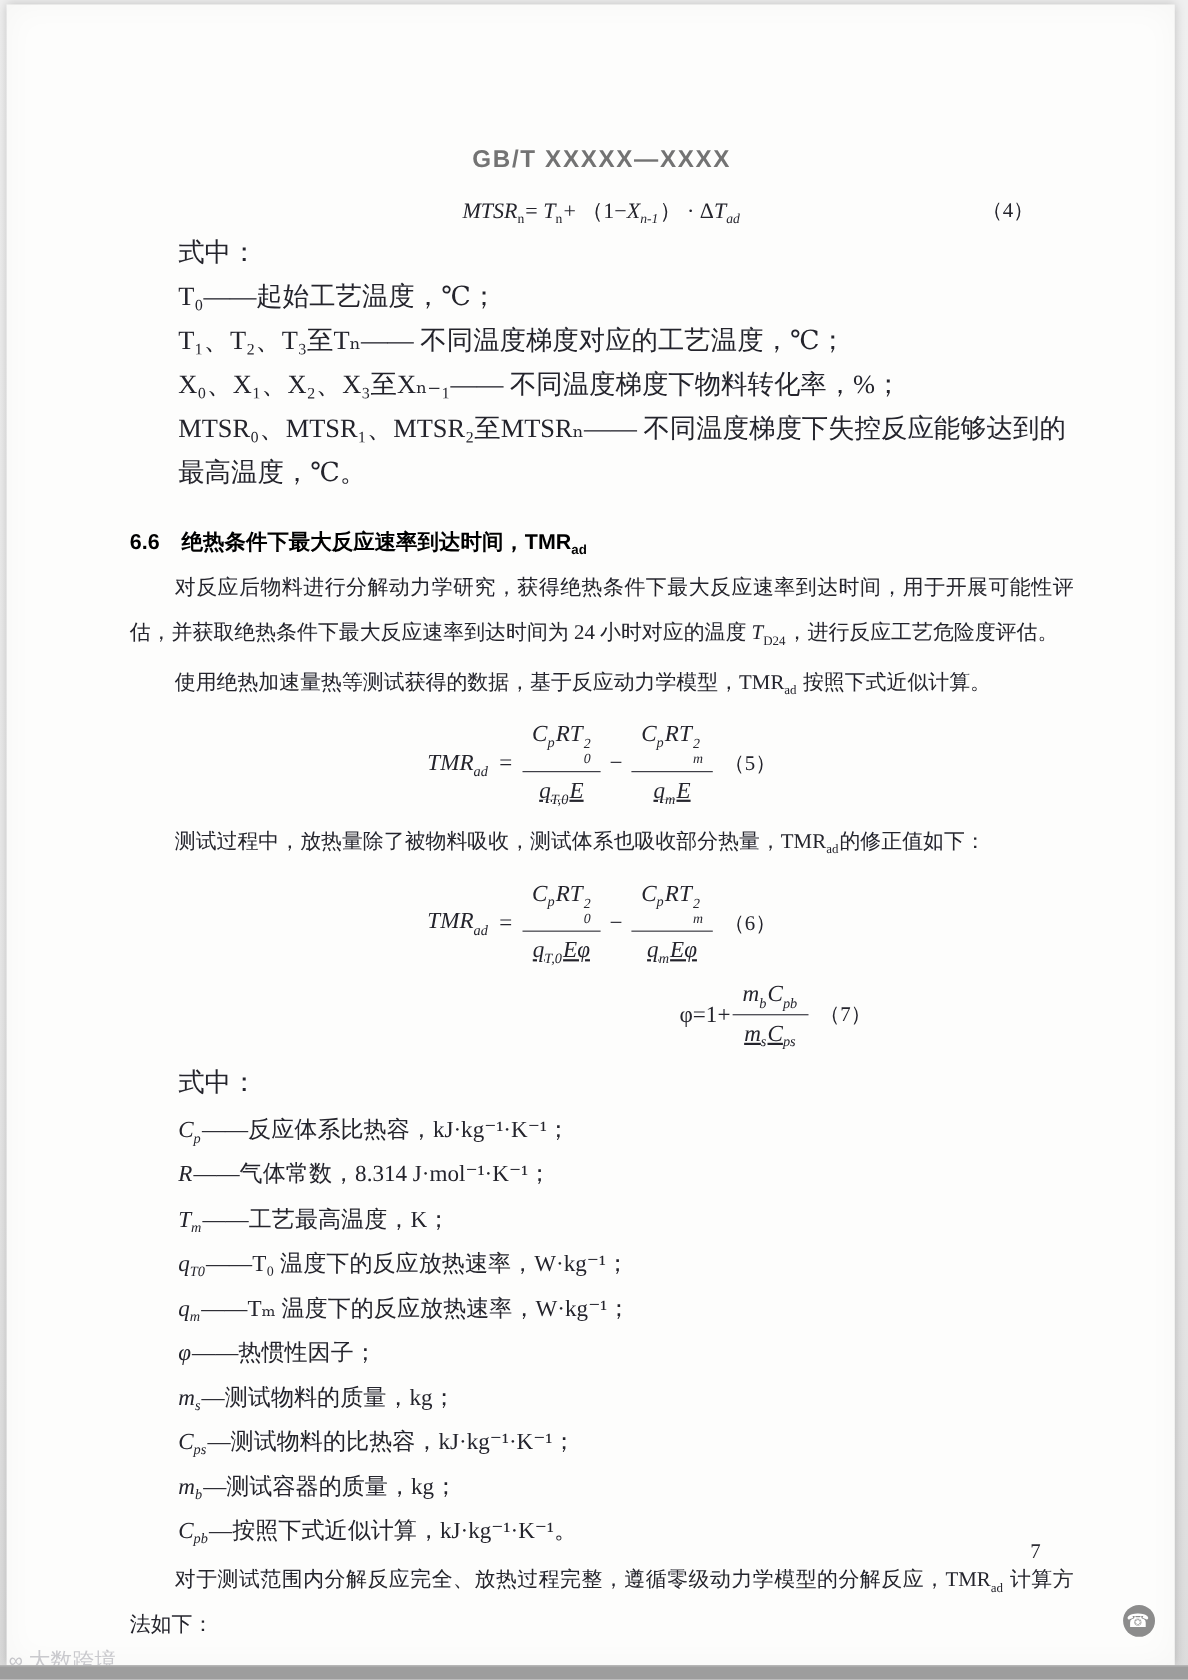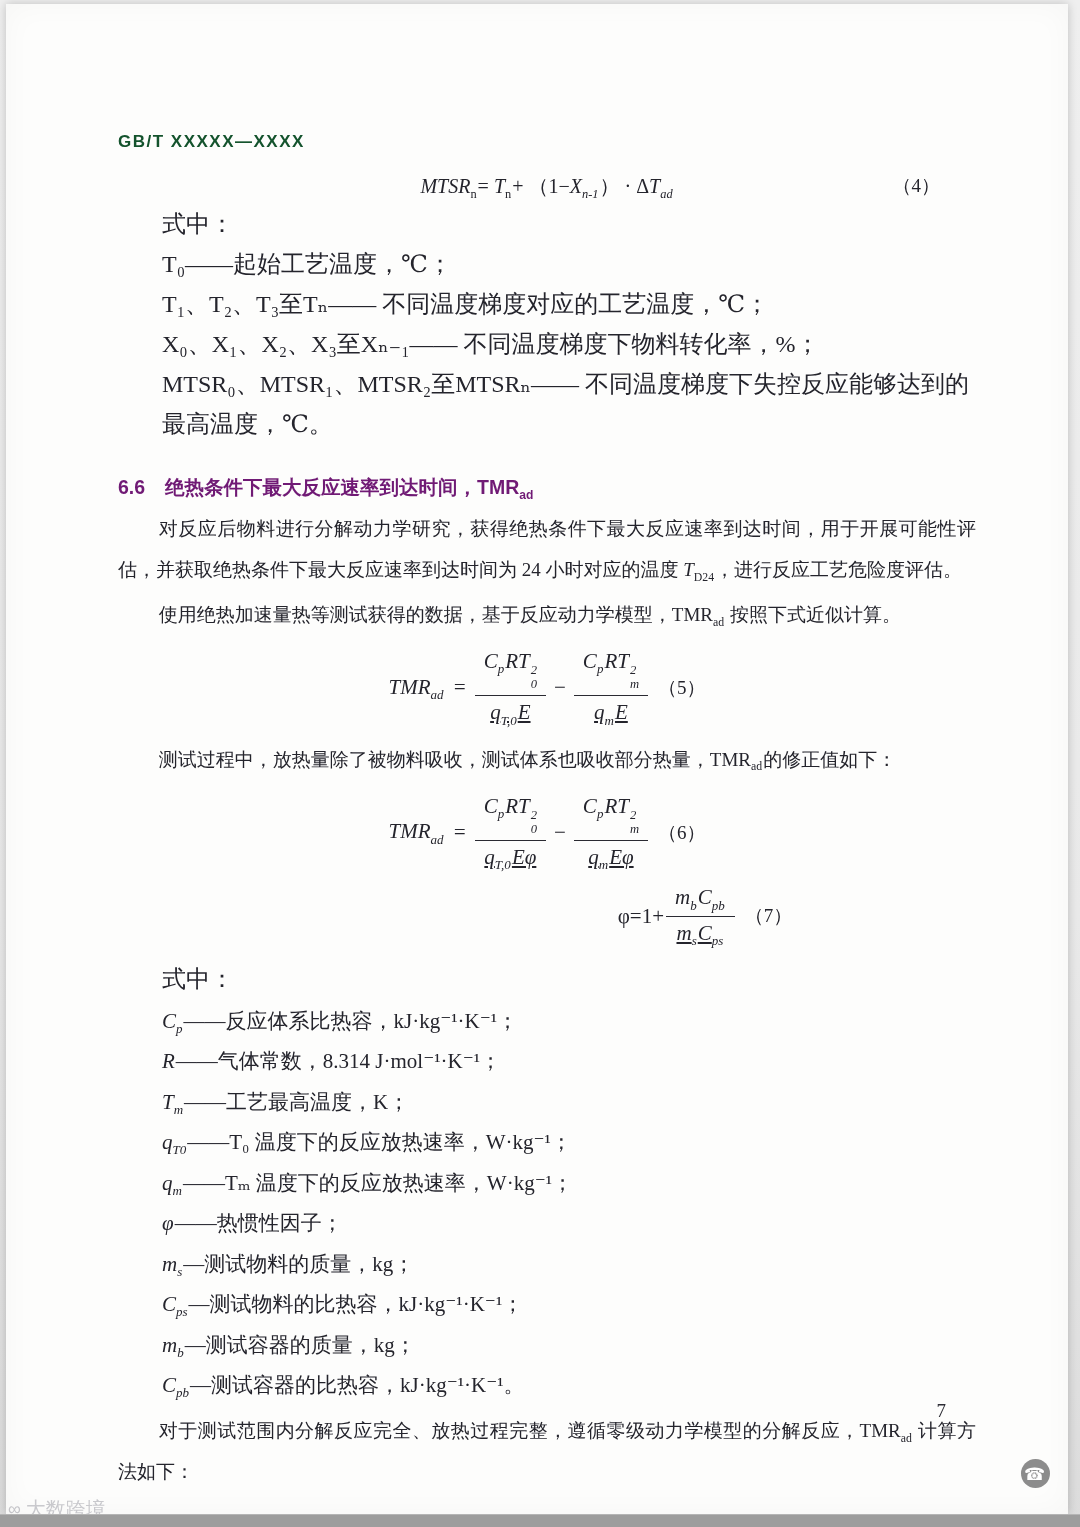--- a/index.html
+++ b/index.html
@@ -18,23 +18,23 @@
     box-shadow:0 0 9px rgba(0,0,0,0.20), inset 0 0 30px rgba(0,0,0,0.03);
     padding:128px 92px 0 112px;
     color:#24242c;
   }
   .bottom-band {
     position:absolute; left:0; right:0; bottom:0; height:13px;
     background:#9d9d9d; border-top:1px solid #b5b5b5;
   }
 
   .doc-code {
-    text-align:left;
+    text-align:center;
     font-family:"Liberation Sans","DejaVu Sans",sans-serif;
-    font-weight:700; font-size:17px; letter-spacing:1.5px; color:#14532d;
+    font-weight:700; font-size:22px; letter-spacing:1.5px; color:#737373;
   }
 
   
   i { font-style:italic; }
   sub { font-size:0.62em; line-height:1; margin-right:1px; }
   .op { font-style:normal; }
   .f-no { font-style:normal; font-size:19px; margin-left:10px; }
 
   .f4-row { position:relative; margin-top:16px; height:36px; font-size:20px; line-height:36px; }
   .f4-center { position:absolute; left:0; right:0; text-align:center; }
@@ -54,21 +54,21 @@
     font-size:0.60em; line-height:1.08; vertical-align:-0.50em; margin-left:1px;
   }
   .f7 { transform:translateX(158px); }
   .f7 .lead { font-style:normal; margin-right:2px; }
 
   
   .line { font-size:24px; line-height:40px; }
   .indent { padding-left:44px; }
   .section-head {
     margin-top:26px; font-size:19.5px; font-weight:700;
-    font-family:"Liberation Sans","DejaVu Sans",sans-serif; color:#701a75;
+    font-family:"Liberation Sans","DejaVu Sans",sans-serif; color:#000000;
     line-height:34px;
   }
   .section-head .num { margin-right:20px; }
   .para {
     font-size:19px; line-height:41px; text-indent:2.15em; text-align:justify;
     margin-top:4px;
   }
   .defs { margin-top:2px; }
   .def-line { font-size:21px; line-height:40.5px; padding-left:44px; }
 
@@ -177,21 +177,21 @@
     <div class="defs">
       <div class="def-line"><i>C</i><sub><i>p</i></sub><span>——</span><span>反应体系比热容，kJ·kg⁻¹·K⁻¹；</span></div>
       <div class="def-line"><i>R</i><sub><i></i></sub><span>——</span><span>气体常数，8.314 J·mol⁻¹·K⁻¹；</span></div>
       <div class="def-line"><i>T</i><sub><i>m</i></sub><span>——</span><span>工艺最高温度，K；</span></div>
       <div class="def-line"><i>q</i><sub><i>T0</i></sub><span>——</span><span>T₀ 温度下的反应放热速率，W·kg⁻¹；</span></div>
       <div class="def-line"><i>q</i><sub><i>m</i></sub><span>——</span><span>Tₘ 温度下的反应放热速率，W·kg⁻¹；</span></div>
       <div class="def-line"><i>φ</i><sub><i></i></sub><span>——</span><span>热惯性因子；</span></div>
       <div class="def-line"><i>m</i><sub><i>s</i></sub><span>—</span><span>测试物料的质量，kg；</span></div>
       <div class="def-line"><i>C</i><sub><i>ps</i></sub><span>—</span><span>测试物料的比热容，kJ·kg⁻¹·K⁻¹；</span></div>
       <div class="def-line"><i>m</i><sub><i>b</i></sub><span>—</span><span>测试容器的质量，kg；</span></div>
-      <div class="def-line"><i>C</i><sub><i>pb</i></sub><span>—</span><span>测试容器的比热容，kJ·kg⁻¹·K⁻¹。</span></div>
+      <div class="def-line"><i>C</i><sub><i>pb</i></sub><span>—</span><span>按照下式近似计算，kJ·kg⁻¹·K⁻¹。</span></div>
     </div>
 
     <div class="para"><span>对于测试范围内分解反应完全、放热过程完整，遵循零级动力学模型的分解反应，</span><span>TMR</span><sub>ad</sub><span> 计算方法如下：</span></div>
 
     <div class="page-number">7</div>
 
     <div class="company">
       <span class="phone-icon">☎</span>
     </div>
 

